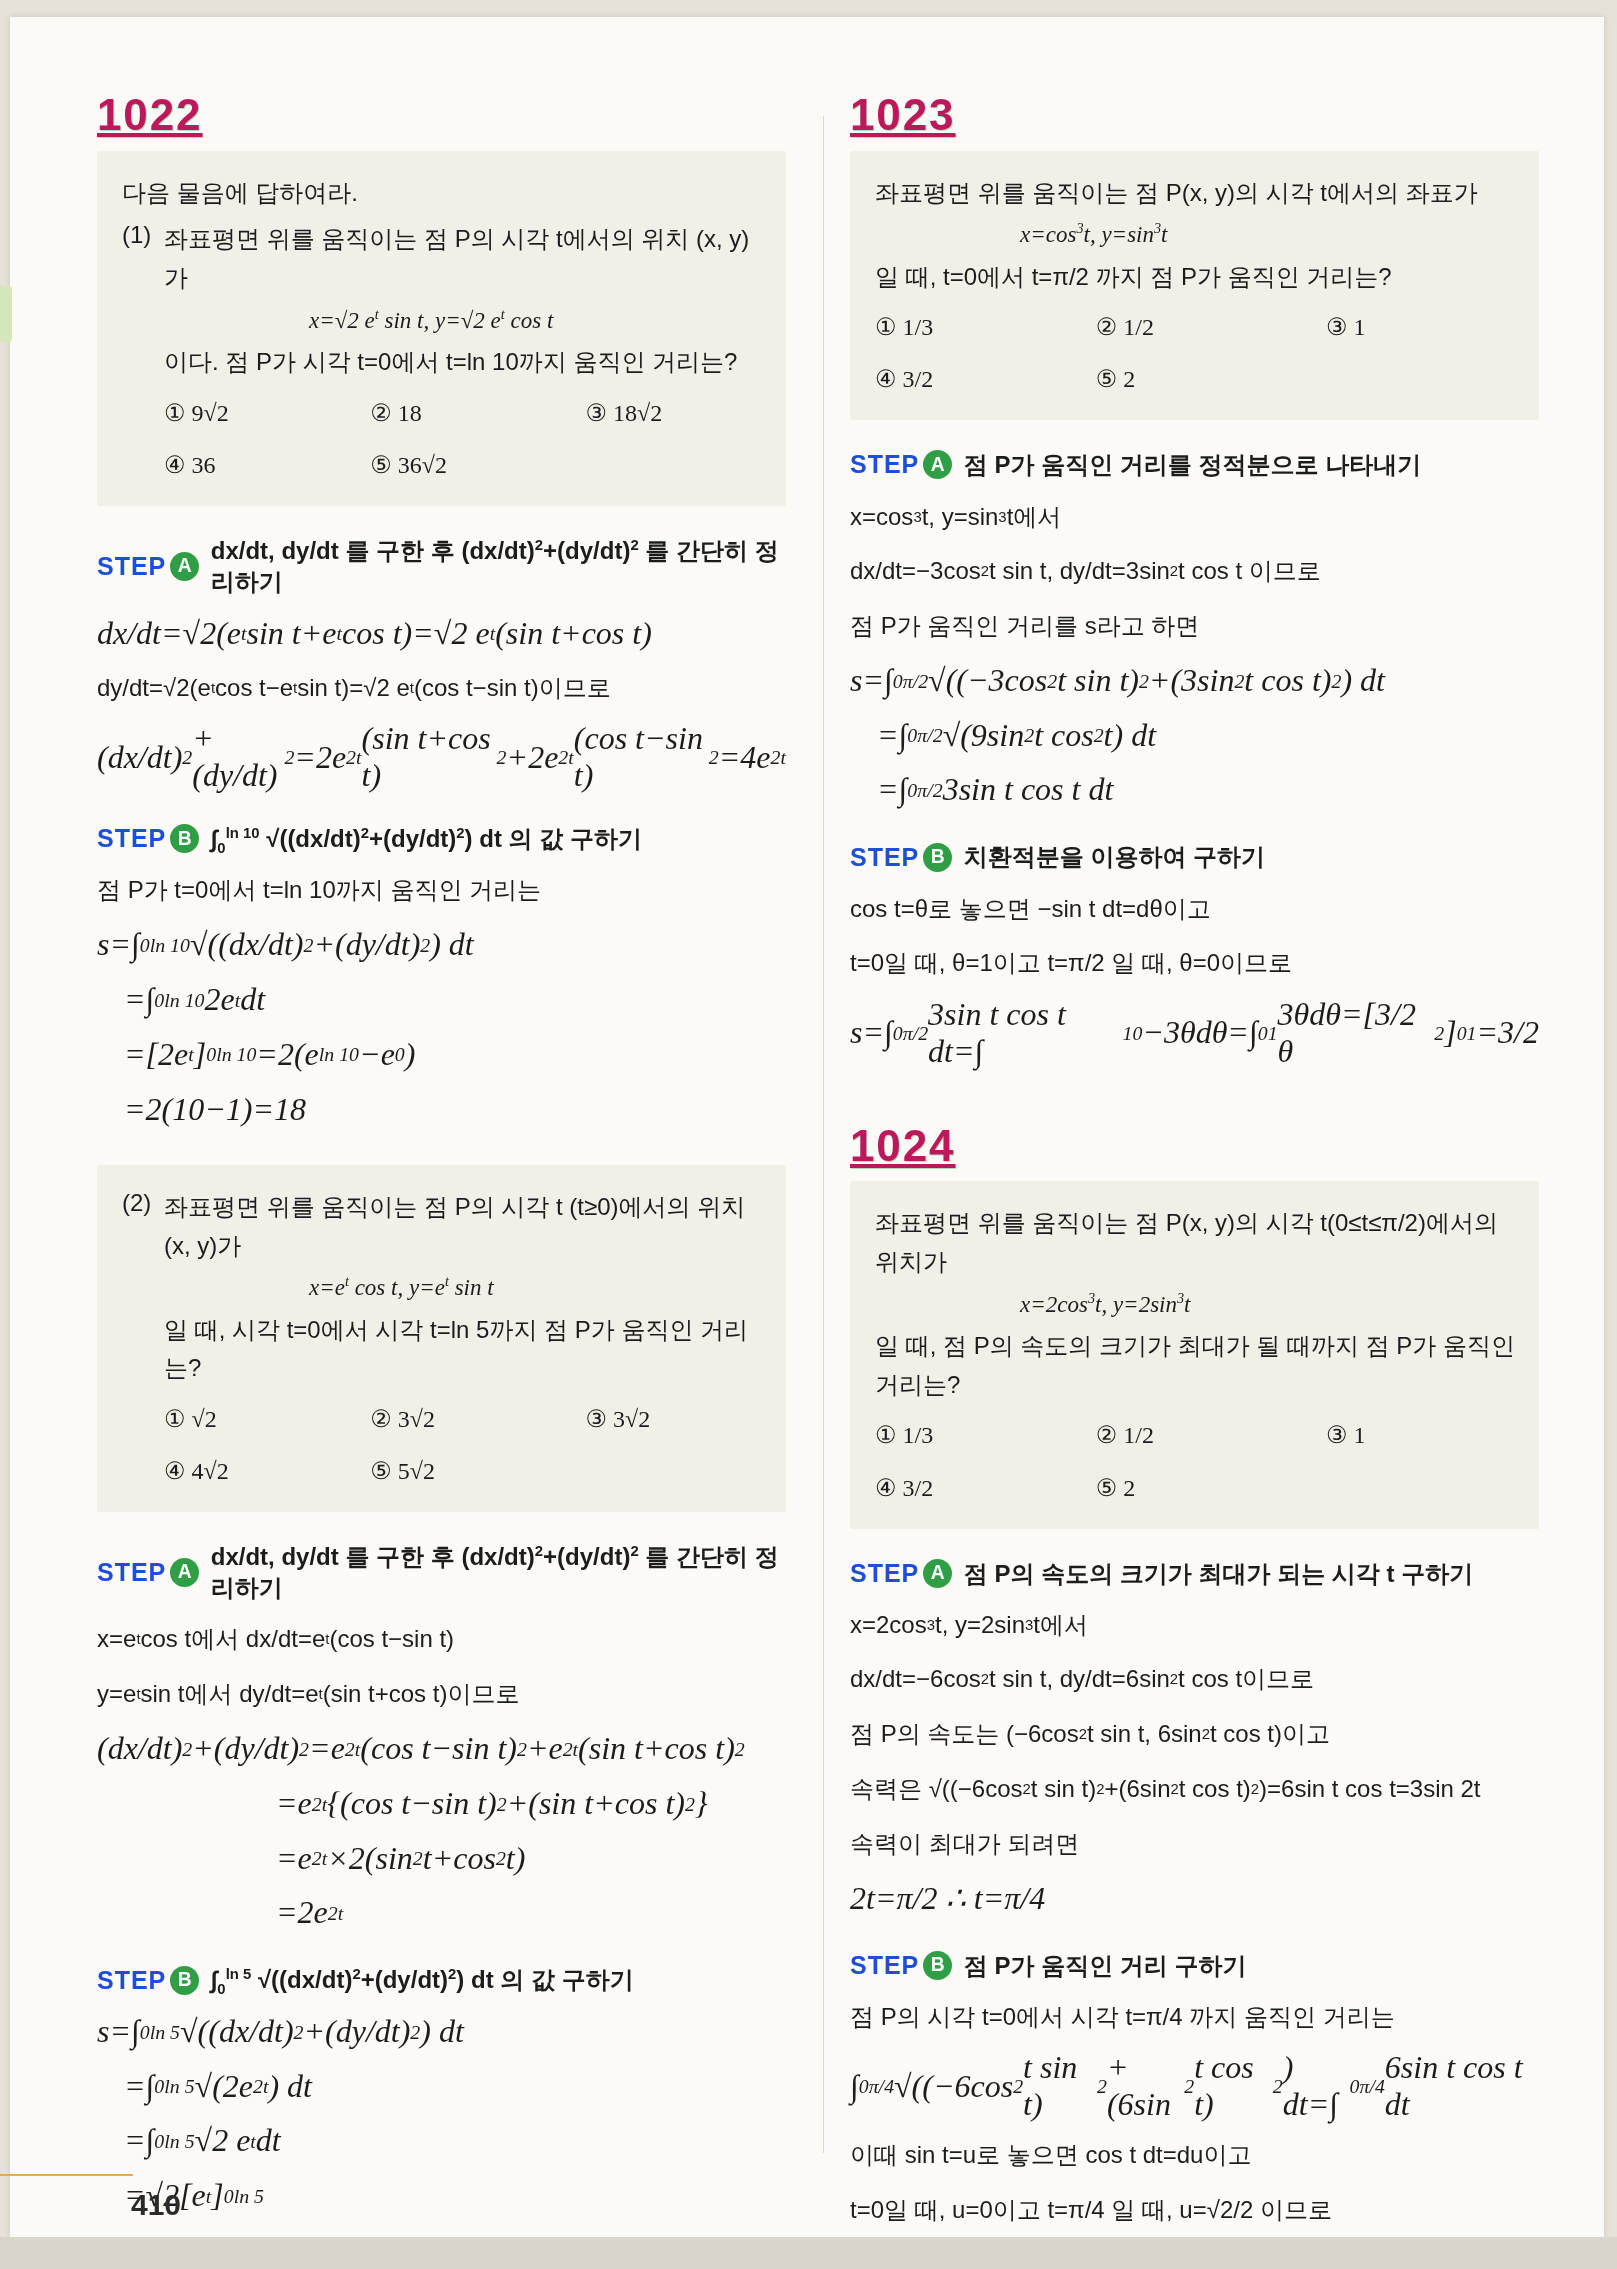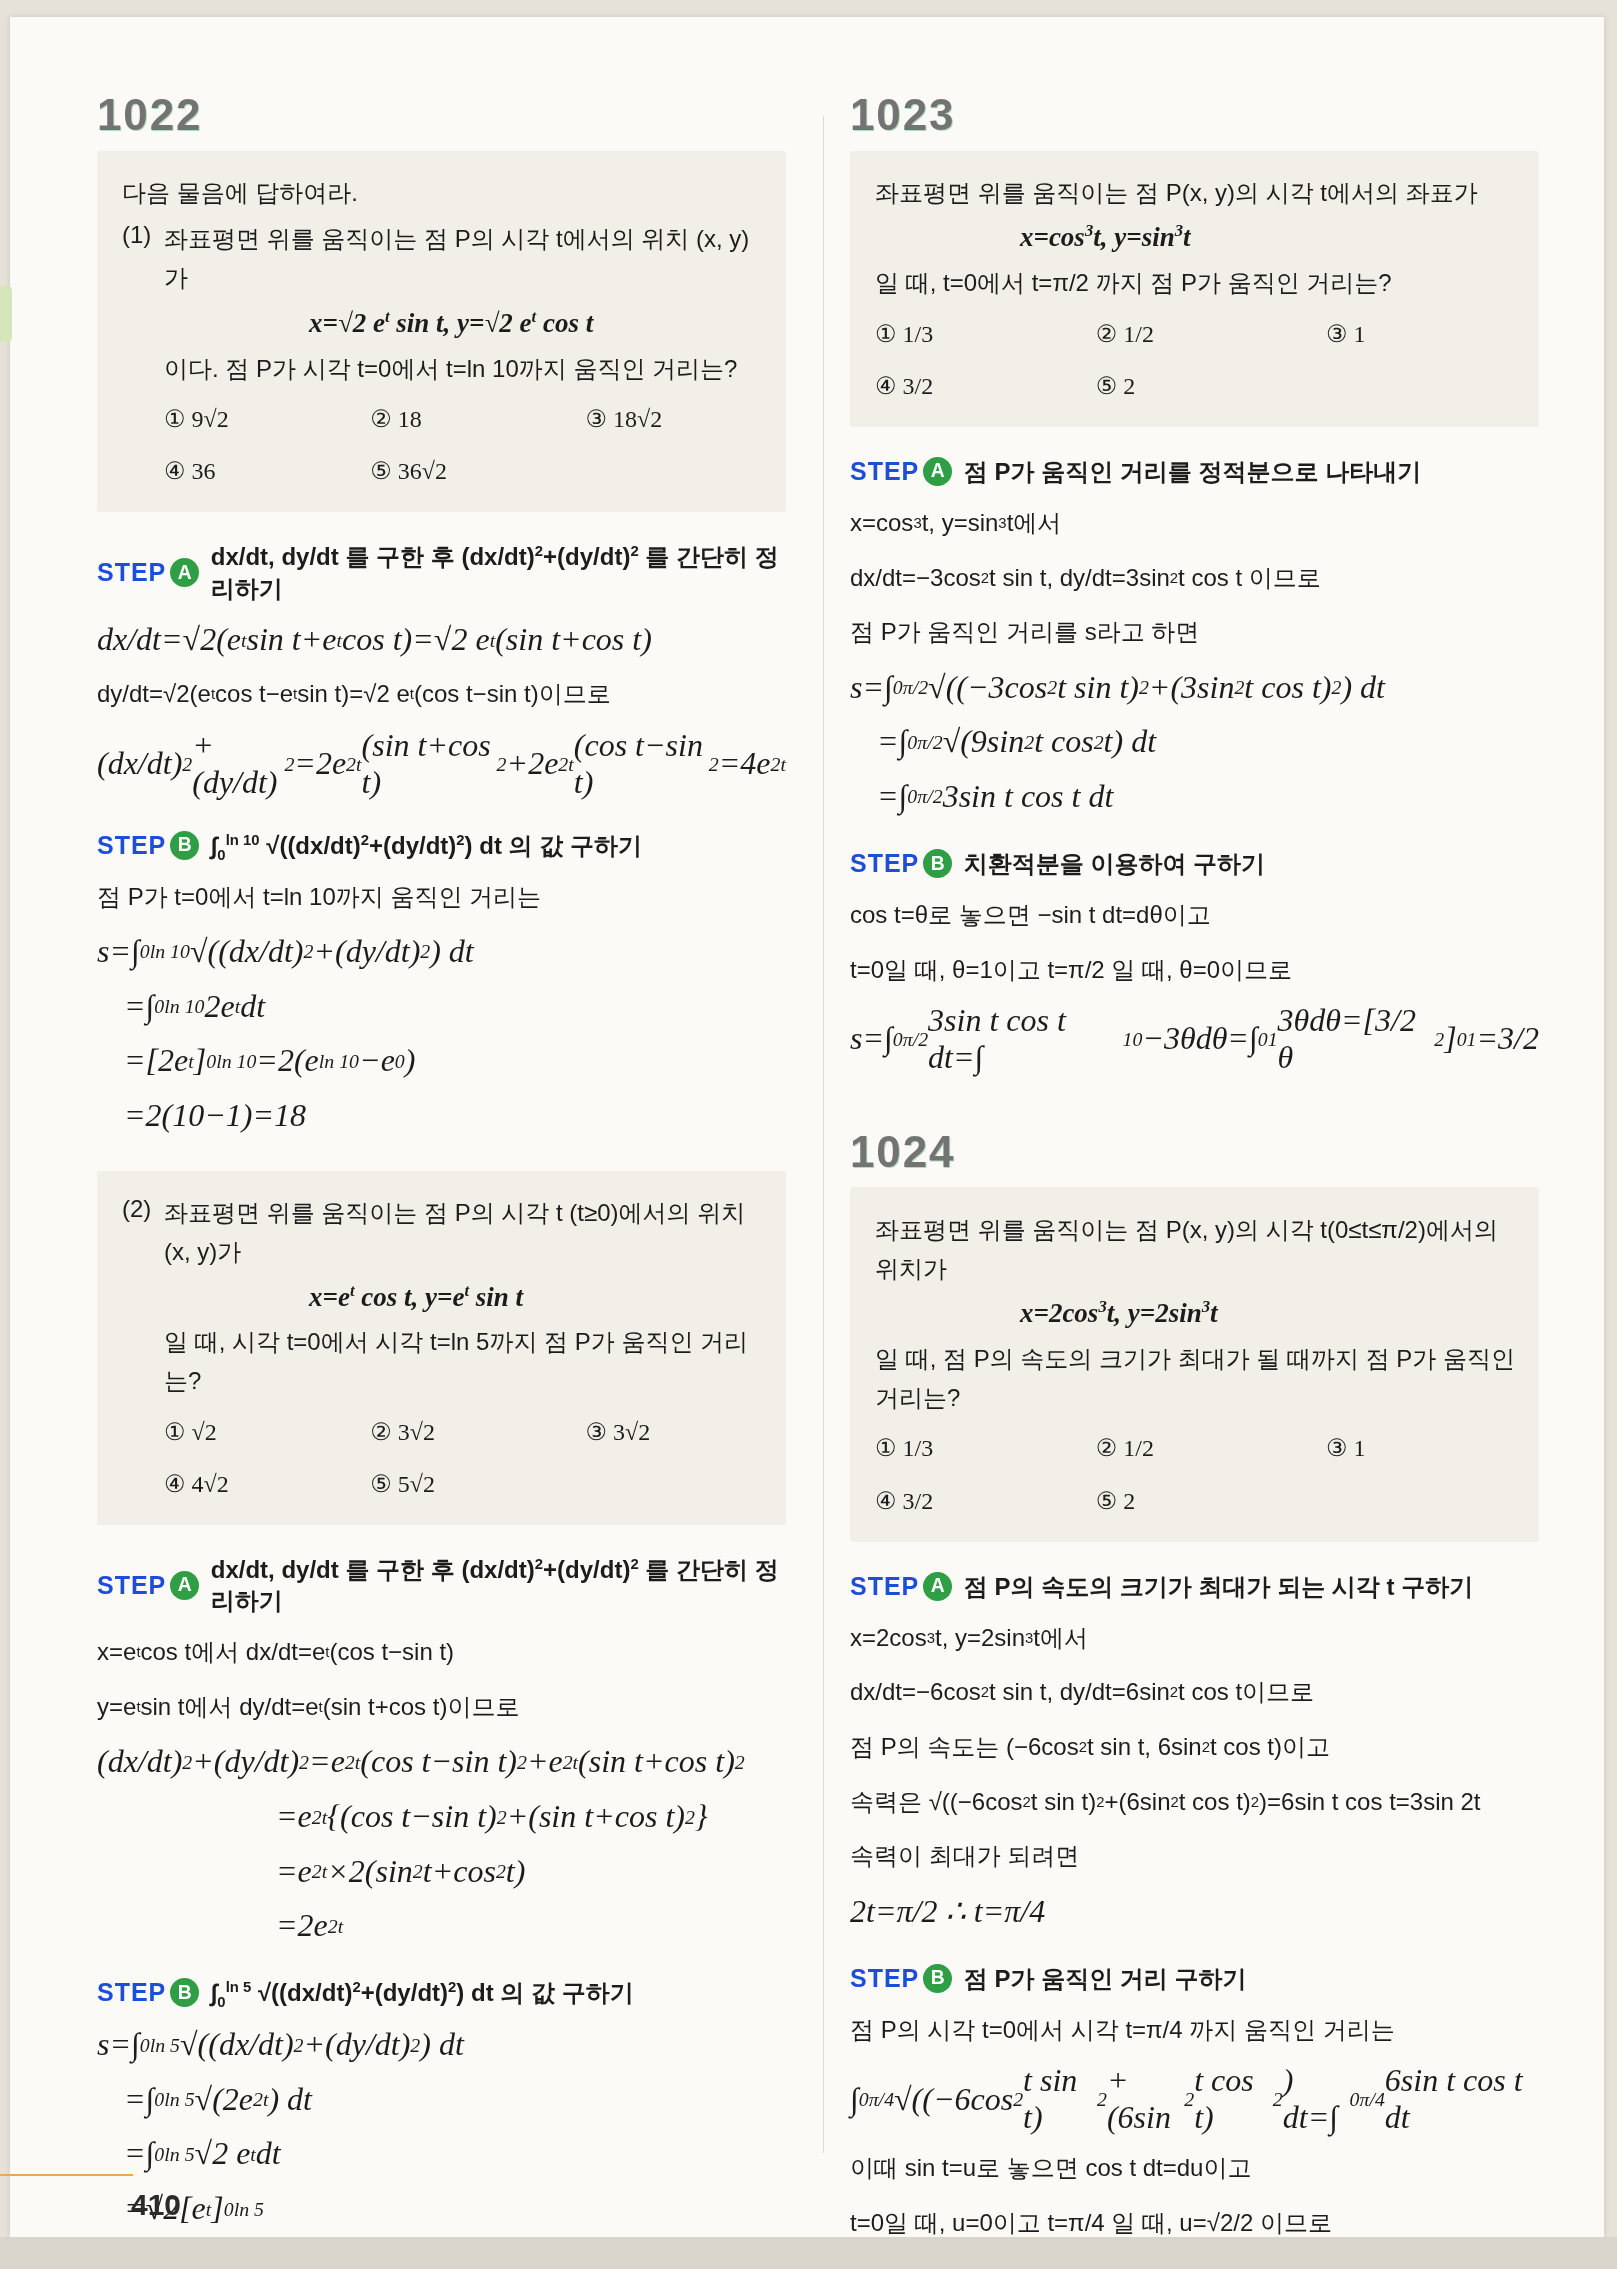--- a/index.html
+++ b/index.html
@@ -16,37 +16,38 @@
   }
   .bottom-band{position:absolute;left:0;right:0;bottom:0;height:33px;background:#d9d5cc;}
   .edge-tab{position:absolute;left:0;top:286px;width:11.6px;height:56px;background:#d5e6bb;border-radius:0 3.9px 3.9px 0;}
   .divider{position:absolute;left:823px;top:116px;width:1px;height:2037px;background:#ddd9d0;}
 
   .col{position:absolute;top:93px;width:689px;}
   .col-left{left:97px;}
   .col-right{left:850px;}
 
   .prob-num{
-    font-size:44px;font-weight:bold;color:#737373;letter-spacing:1.9px;
+    font-size:44px;font-weight:bold;color:#be185d;letter-spacing:1.9px;
     margin:0 0 13.5px 0;line-height:1;
     text-shadow:1px 1px 0 rgba(47,160,75,.35);
+    text-decoration:underline;
   }
   .statement{
     background:#f1efe8;border-radius:1.9px;
     padding:19.3px 21px 21px 25px;
     font-size:24px;line-height:1.62;
     margin-bottom:25px;
   }
   .statement p{margin:3.9px 0;}
   .part{display:flex;align-items:flex-start;}
   .part-label{flex:0 0 42px;}
   .part-body{flex:1;}
   .formula{
     font-family:"Liberation Serif",serif;font-style:italic;
-    padding-left:145px;font-size:27px;margin:7.7px 0;font-weight:bold;
+    padding-left:145px;font-size:23px;margin:7.7px 0;
   }
   .choices{
     display:grid;grid-template-columns:1.15fr 1.2fr 1fr;
     row-gap:13.5px;margin-top:11.6px;
     font-family:"Liberation Serif",serif;font-size:24px;
   }
   .choice{white-space:nowrap;}
 
   .step{display:flex;align-items:center;margin:29px 0 13.5px 0;}
   .step-word{

